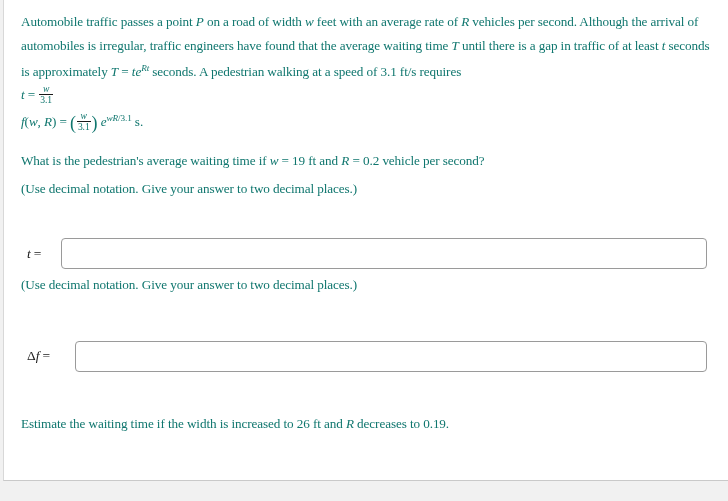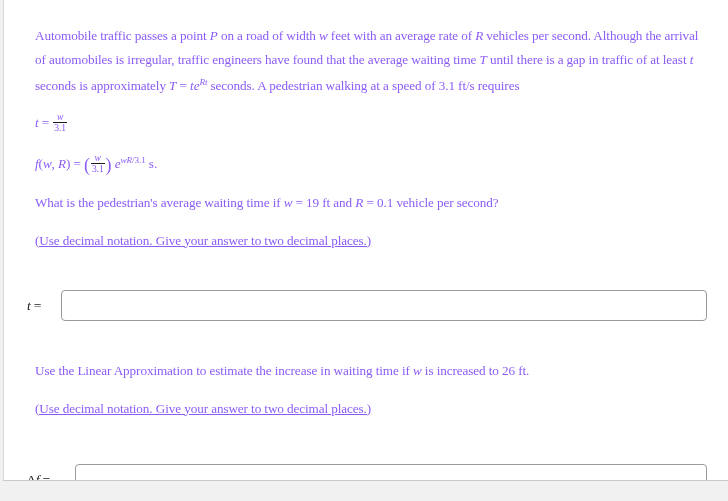--- a/index.html
+++ b/index.html
@@ -24,23 +24,23 @@
     border-bottom: 1px solid #c9c9c9;
     box-sizing: border-box;
     overflow: hidden;
   }
   .content {
     padding: 10px 10px 0 17px;
   }
   .para {
     font-size: 13.2px;
     line-height: 23.5px;
-    color: #8b5cf6;
+    color: #0f766e;
     text-align: left;
-    margin: 14px;
+    margin: 0;
     letter-spacing: -0.1px;
   }
   .stmt {
     margin-bottom: 0px;
   }
   .var {
     font-style: italic;
   }
   .frac {
     display: inline-block;
@@ -67,21 +67,20 @@
   }
   sup.exp {
     font-size: 9.2px;
     vertical-align: 0.52em;
   }
   .q-line {
     margin-top: 16px;
   }
   .note-line {
     margin-top: 4px;
-    text-decoration: underline;
   }
   .answer-row {
     display: flex;
     align-items: center;
     margin-top: 38px;
   }
   .answer-row.second {
     margin-top: 44px;
   }
   .ans-label {
@@ -130,30 +129,29 @@
 
 <div class="page">
   <div class="content">
 
     <p class="para stmt"><span>Automobile traffic passes a point </span><span class="var">P</span><span> on a road of width </span><span class="var">w</span><span> feet with an average rate of </span><span class="var">R</span><span> vehicles per second. Although the arrival of automobiles is irregular, traffic engineers have found that the average waiting time </span><span class="var">T</span><span> until there is a gap in traffic of at least </span><span class="var">t</span><span> seconds  is approximately </span><span class="var">T</span><span> = </span><span class="var">te</span><sup class="exp var">Rt</sup><span> seconds. A pedestrian walking at a speed of 3.1 ft/s requires</span></p>
 
     <p class="para"><span class="var">t</span><span> = </span><span class="frac"><span class="num">w</span><span class="den">3.1</span></span></p>
 
     <p class="para"><span class="var">f</span><span>(</span><span class="var">w</span><span>, </span><span class="var">R</span><span>)</span><span> = </span><span class="paren-big">(</span><span class="frac"><span class="num">w</span><span class="den">3.1</span></span><span class="paren-big">)</span> <span class="var">e</span><sup class="exp"><span class="var">w</span><span class="var">R</span><span>/3.1</span></sup><span> s.</span></p>
 
-    <p class="para q-line"><span>What is the pedestrian's average waiting time if </span><span class="var">w</span><span> = 19 ft and </span><span class="var">R</span><span> = 0.1 vehicle per second?</span></p>
+    <p class="para q-line"><span>What is the pedestrian's average waiting time if </span><span class="var">w</span><span> = 19 ft and </span><span class="var">R</span><span> = 0.2 vehicle per second?</span></p>
 
     <p class="para note-line">(Use decimal notation. Give your answer to two decimal places.)</p>
 
     <div class="answer-row">
       <div class="ans-label"><span class="var">t</span><span class="eqsign">=</span></div>
       <input class="ans-input" type="text" value="" placeholder="" style="">
     </div>
 
-    <p class="para sec2"><span>Use the Linear Approximation to estimate the increase in waiting time if </span><span class="var">w</span><span> is increased to 26 ft.</span></p>
 
     <p class="para note-line">(Use decimal notation. Give your answer to two decimal places.)</p>
 
     <div class="answer-row second">
       <div class="ans-label wide"><span class="delta">Δ</span><span class="var">f</span><span class="eqsign">=</span></div>
       <input class="ans-input" type="text" value="" placeholder="" style="">
     </div>
 
     <p class="para last-line"><span>Estimate the waiting time if the width is increased to 26 ft and </span><span class="var">R</span><span> decreases to 0.19.</span></p>
 

